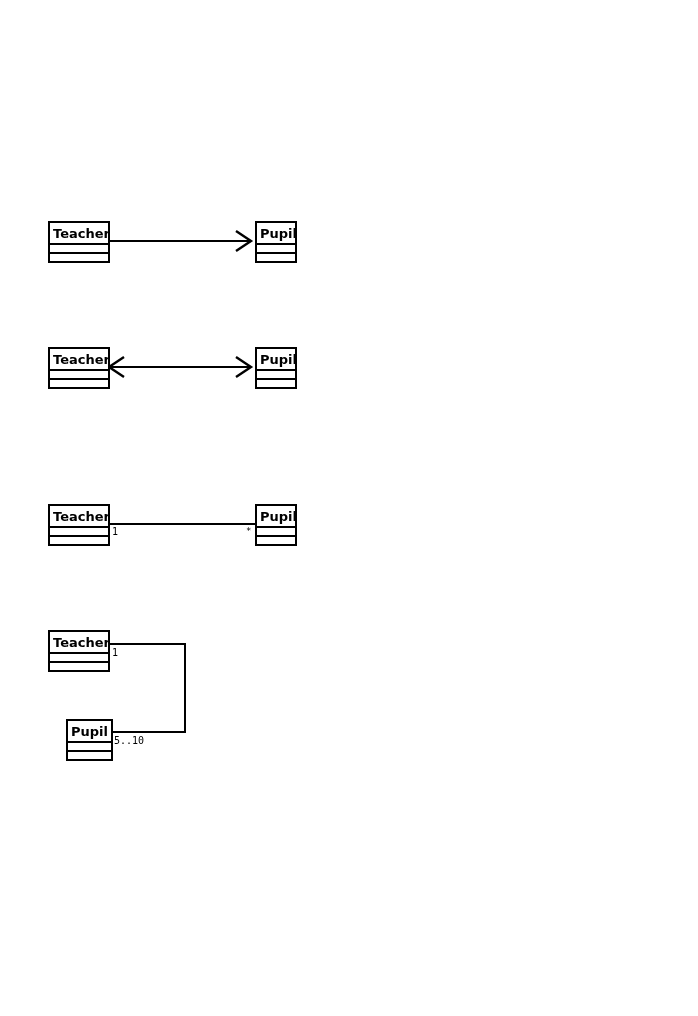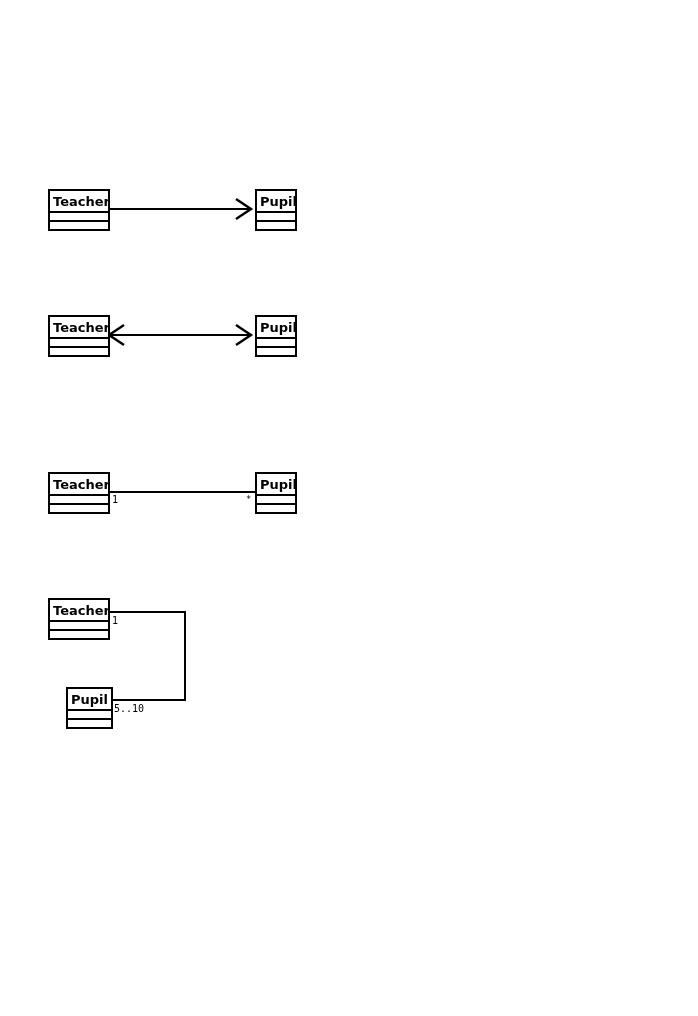--- a/index.html
+++ b/index.html
@@ -11,20 +11,21 @@
   #page {
     position: relative;
     width: 698px;
     height: 1016px;
     background: #ffffff;
     overflow: hidden;
     font-family: "Liberation Sans", sans-serif;
   }
   .diagram {
     position: absolute;
+    margin-top: 32px;
   }
   .diagram svg {
     display: block;
     overflow: visible;
   }
   .cls-box-border {
     fill: #ffffff;
     stroke: #000000;
     stroke-width: 2;
   }

